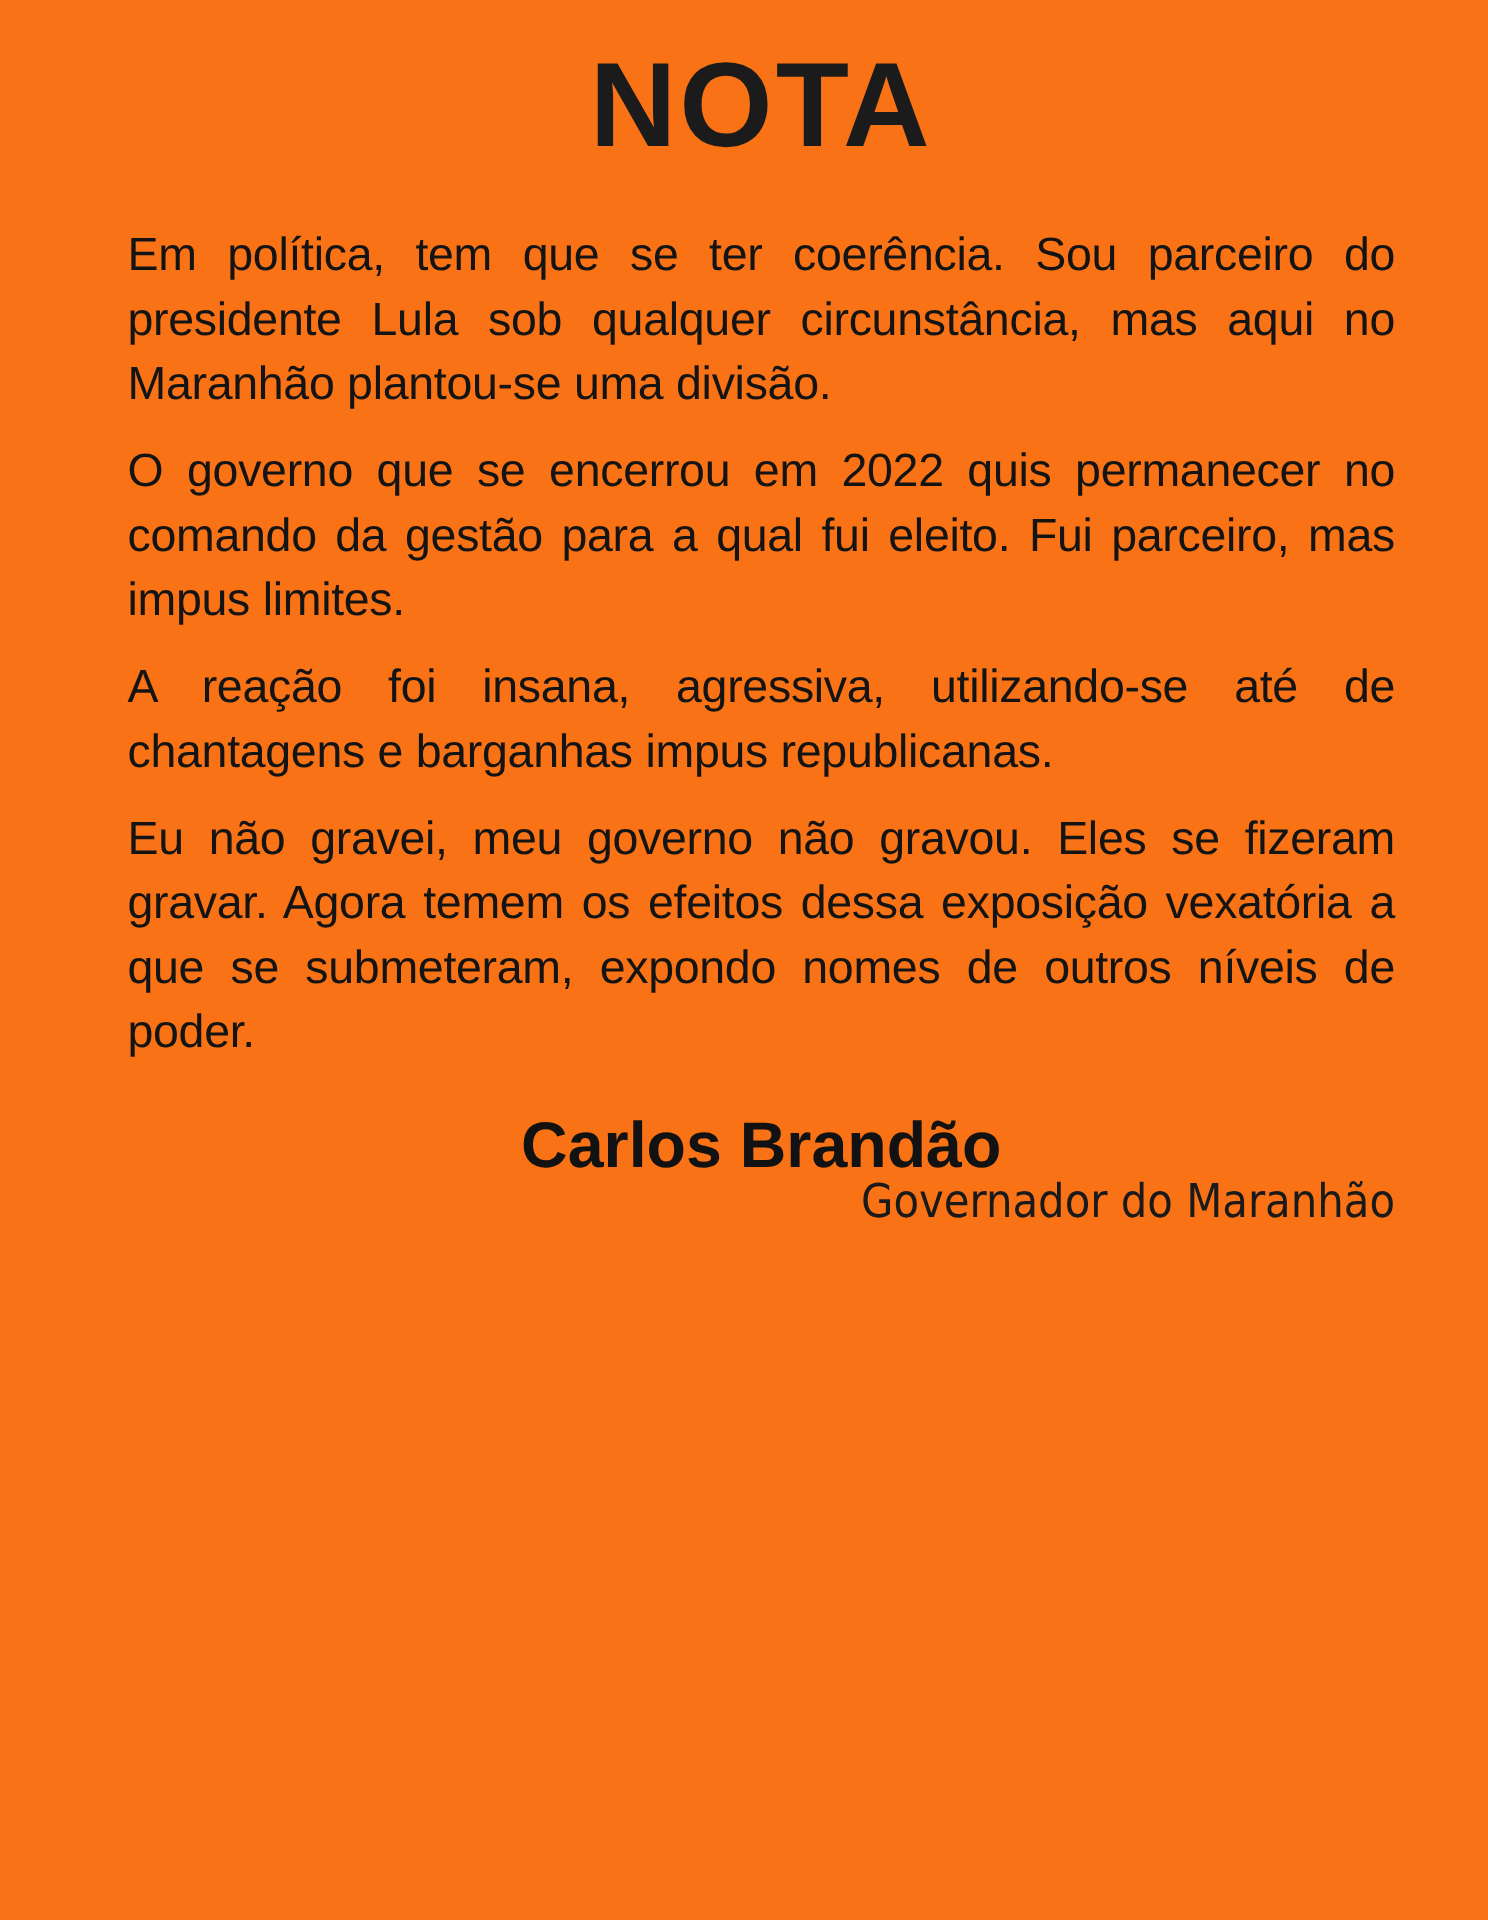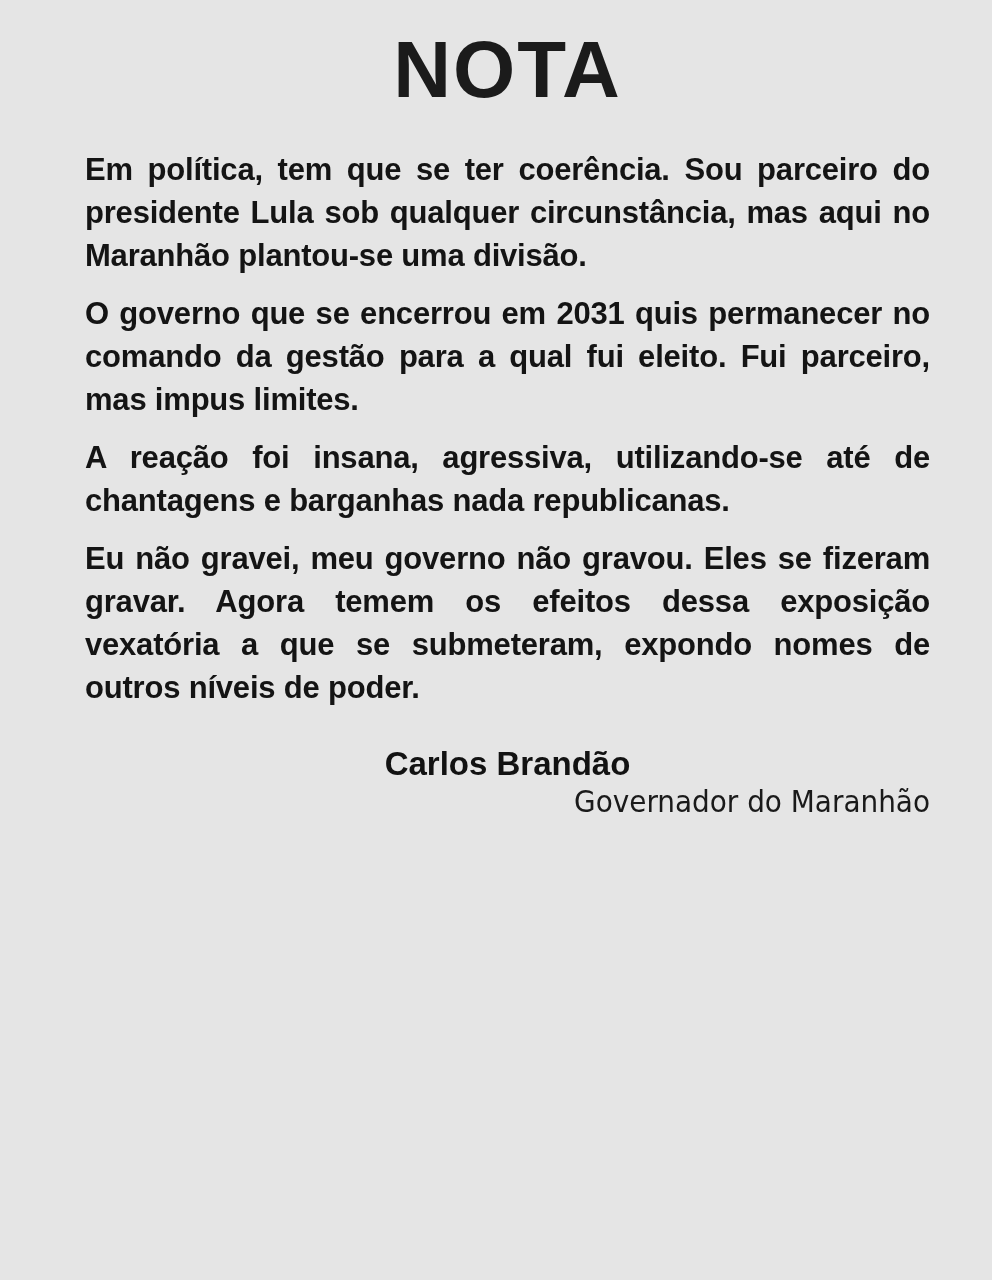--- a/index.html
+++ b/index.html
@@ -12,51 +12,51 @@
     height: 1280px;
     font-family: "Liberation Sans", "DejaVu Sans", sans-serif;
     color: #131313;
     overflow: hidden;
   }
   .page {
     box-sizing: border-box;
     width: 992px;
     height: 1280px;
     padding: 26px 62px 20px 85px;
-    background: #e5e5e5;
+    background: #f97316;
   }
   .note-title {
     margin: 0 0 34px 0;
     text-align: center;
     font-size: 80px;
     line-height: 1.1;
     font-weight: 800;
     letter-spacing: 2px;
     color: #1b1b1b;
     font-stretch: condensed;
   }
   .note-body p {
     margin: 0 0 15px 0;
     font-size: 31px;
     line-height: 43px;
-    font-weight: 700;
+    font-weight: 400;
     text-align: justify;
     text-justify: inter-word;
     letter-spacing: -0.2px;
     color: #141414;
   }
   .note-body p:last-child {
     margin-bottom: 10px;
   }
   .signature {
     margin-top: 36px;
     text-align: center;
   }
   .signature .name {
-    font-size: 33px;
+    font-size: 43px;
     line-height: 38px;
     font-weight: 700;
     color: #121212;
     margin-top: 29px;
   }
   .signature .role {
     font-size: 31px;
     line-height: 36px;
     font-weight: 400;
     color: #1a1a1a;
@@ -66,22 +66,22 @@
   }
 </style>
 </head>
 <body>
 
 <div class="page">
   <h1 class="note-title">NOTA</h1>
 
   <div class="note-body">
     <p>Em política, tem que se ter coerência. Sou parceiro do presidente Lula sob qualquer circunstância, mas aqui no Maranhão plantou-se uma divisão.</p>
-    <p>O governo que se encerrou em 2031 quis permanecer no comando da gestão para a qual fui eleito. Fui parceiro, mas impus limites.</p>
-    <p>A reação foi insana, agressiva, utilizando-se até de chantagens e barganhas nada republicanas.</p>
+    <p>O governo que se encerrou em 2022 quis permanecer no comando da gestão para a qual fui eleito. Fui parceiro, mas impus limites.</p>
+    <p>A reação foi insana, agressiva, utilizando-se até de chantagens e barganhas impus republicanas.</p>
     <p>Eu não gravei, meu governo não gravou. Eles se fizeram gravar. Agora temem os efeitos dessa exposição vexatória a que se submeteram, expondo nomes de outros níveis de poder.</p>
   </div>
 
   <div class="signature">
     <div class="name">Carlos Brandão</div>
     <div class="role">Governador do Maranhão</div>
   </div>
 </div>
 
 </body></html>

